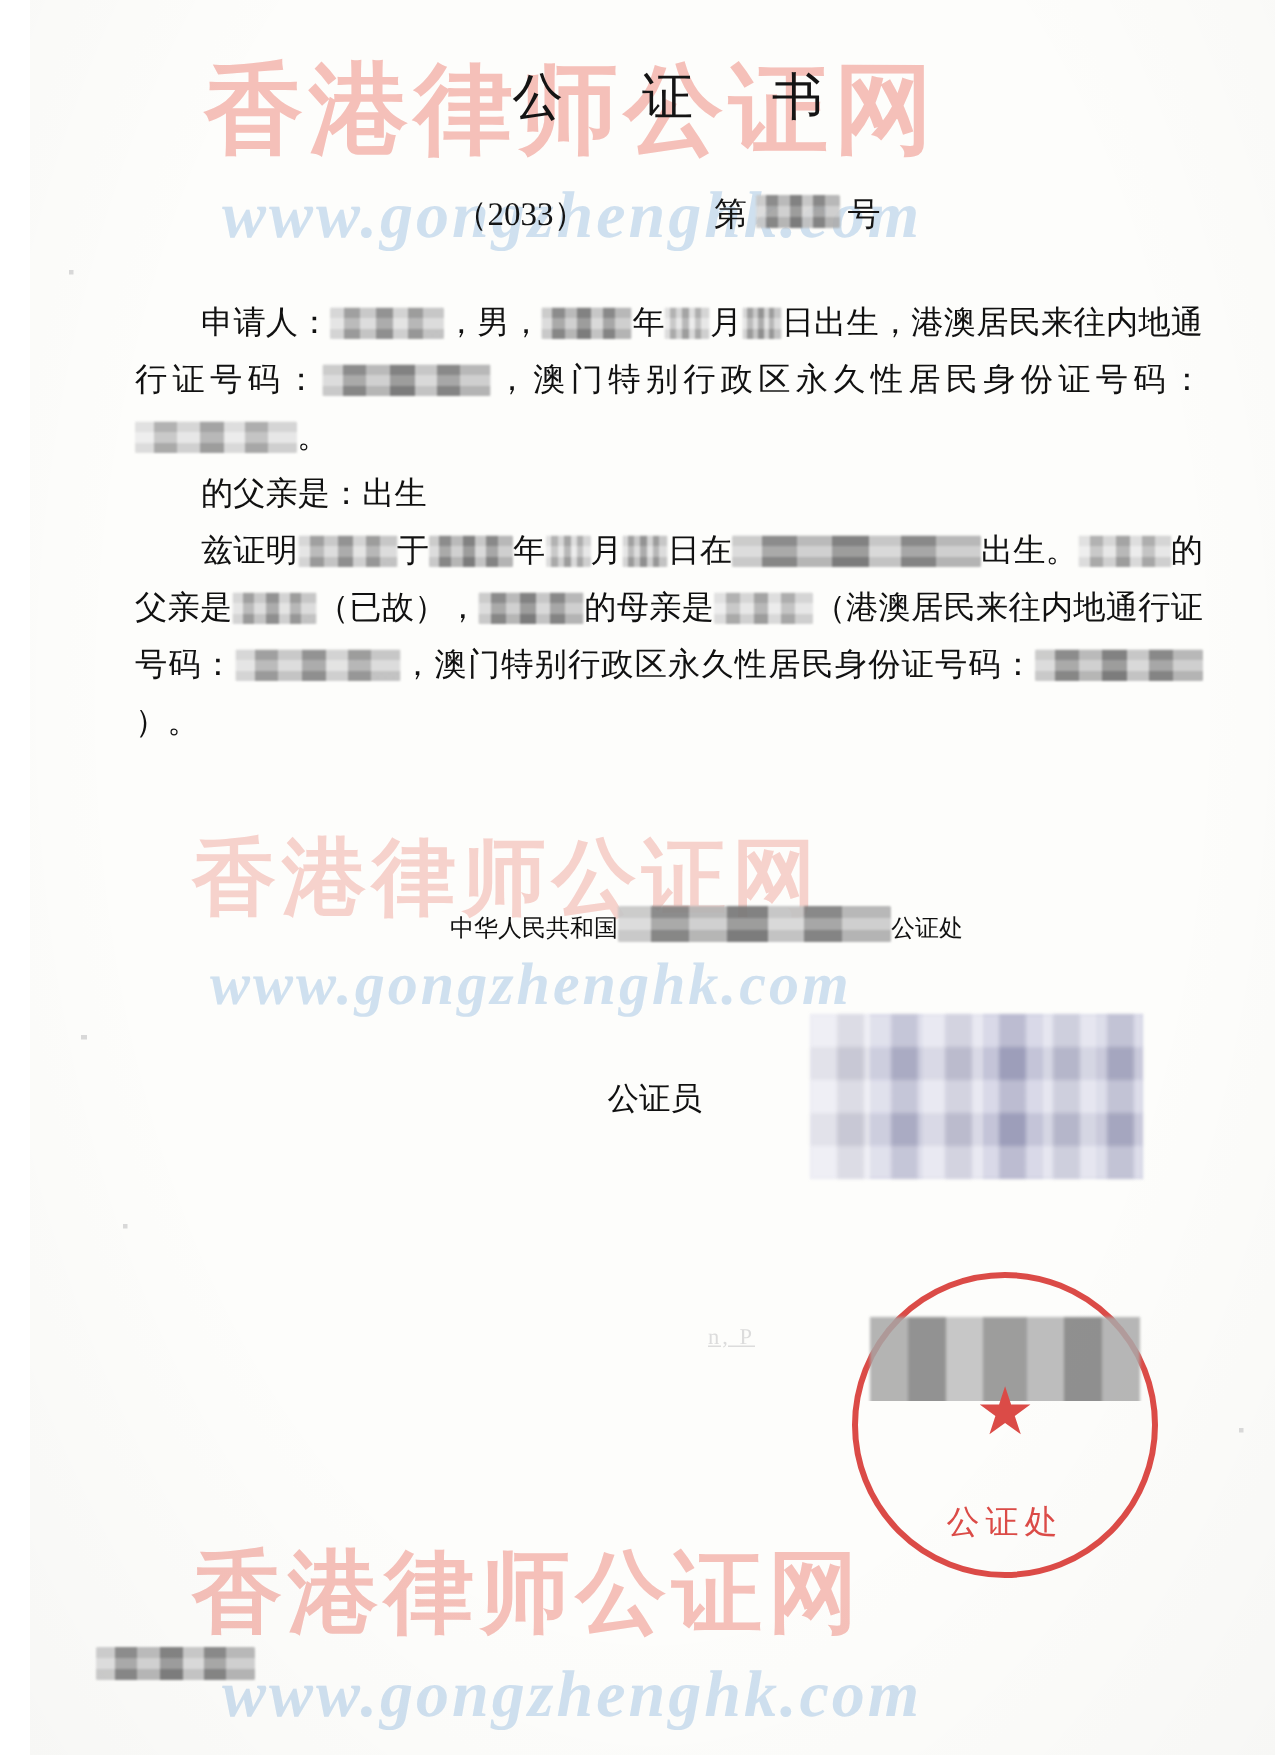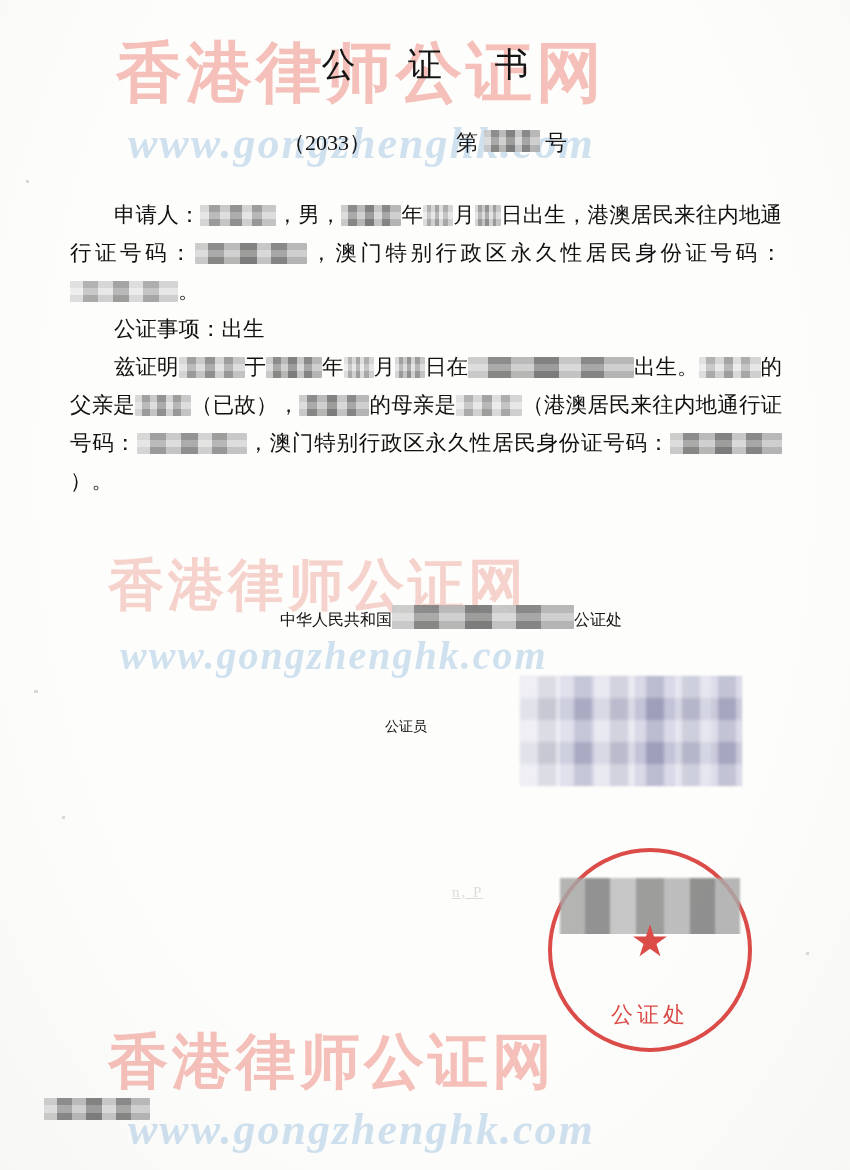--- a/index.html
+++ b/index.html
@@ -14,20 +14,21 @@
     color: #101010;
     position: relative;
     overflow: hidden;
   }
 
   
   #page {
     position: absolute;
     inset: 0;
     background: #fdfdfb;
+    margin-left: 20px;
   }
 
   
   #page::after {
     content: "";
     position: absolute;
     inset: 0;
     pointer-events: none;
     background:
       radial-gradient(ellipse at 50% 40%, rgba(255,255,255,0) 60%, rgba(0,0,0,0.025) 100%);
@@ -136,21 +137,21 @@
     width: 712px;
     font-size: 16px;
     line-height: 36px;
   }
   .issuer .lead { display:inline-block; margin-left: 210px; }
 
   .notary {
     position: absolute;
     top: 718px;
     left: 70px;
-    font-size: 14px;
+    font-size: 21px;
   }
   .notary .lead { display:inline-block; margin-left: 315px; }
 
   
   #sig-block {
     position: absolute;
     top: 676px;
     left: 520px;
     width: 222px;
     height: 110px;
@@ -274,21 +275,21 @@
     <div class="docnum">
       <span class="seg">（2033）</span>
       <span class="gap"></span>
       <span class="seg">第</span>
       <span class="rd dark" style="width:56px;height:22px;"></span>
       <span class="seg">号</span>
     </div>
 
     <div class="body">
       <p class="para indent" id="para-applicant"><span>申请人：</span><span class="rd" style="width: 76px; height: 21px;"></span><span>，男，</span><span class="rd dark" style="width: 60px; height: 21px;"></span><span>年</span><span class="rd light" style="width: 30px; height: 21px;"></span><span>月</span><span class="rd" style="width: 26px; height: 21px;"></span><span>日出生，港澳居民来往内地通行证号码：</span><span class="rd dark" style="width: 112px; height: 21px;"></span><span>，澳门特别行政区永久性居民身份证号码：</span><span class="rd light" style="width: 108px; height: 21px;"></span><span>。</span></p>
-      <p class="para indent" id="para-matter"><span>公证事项：出生</span></p>
+      <p class="para indent" id="para-matter"><span>的父亲是：出生</span></p>
       <p class="para indent" id="para-certify"><span>兹证明</span><span class="rd" style="width: 66px; height: 21px;"></span><span>于</span><span class="rd dark" style="width: 56px; height: 21px;"></span><span>年</span><span class="rd light" style="width: 30px; height: 21px;"></span><span>月</span><span class="rd" style="width: 30px; height: 21px;"></span><span>日在</span><span class="rd dark" style="width: 166px; height: 21px;"></span><span>出生。</span><span class="rd light" style="width: 62px; height: 21px;"></span><span>的父亲是</span><span class="rd" style="width: 56px; height: 21px;"></span><span>（已故），</span><span class="rd dark" style="width: 70px; height: 21px;"></span><span>的母亲是</span><span class="rd light" style="width: 66px; height: 21px;"></span><span>（港澳居民来往内地通行证号码：</span><span class="rd" style="width: 110px; height: 21px;"></span><span>，澳门特别行政区永久性居民身份证号码：</span><span class="rd dark" style="width: 112px; height: 21px;"></span><span>）。</span></p>
     </div>
 
     <div class="issuer">
       <span class="lead">中华人民共和国</span><span class="rd dark" style="width:182px;height:24px;"></span><span>公证处</span>
     </div>
 
     <div class="notary">
       <span class="lead">公证员</span>
     </div>

